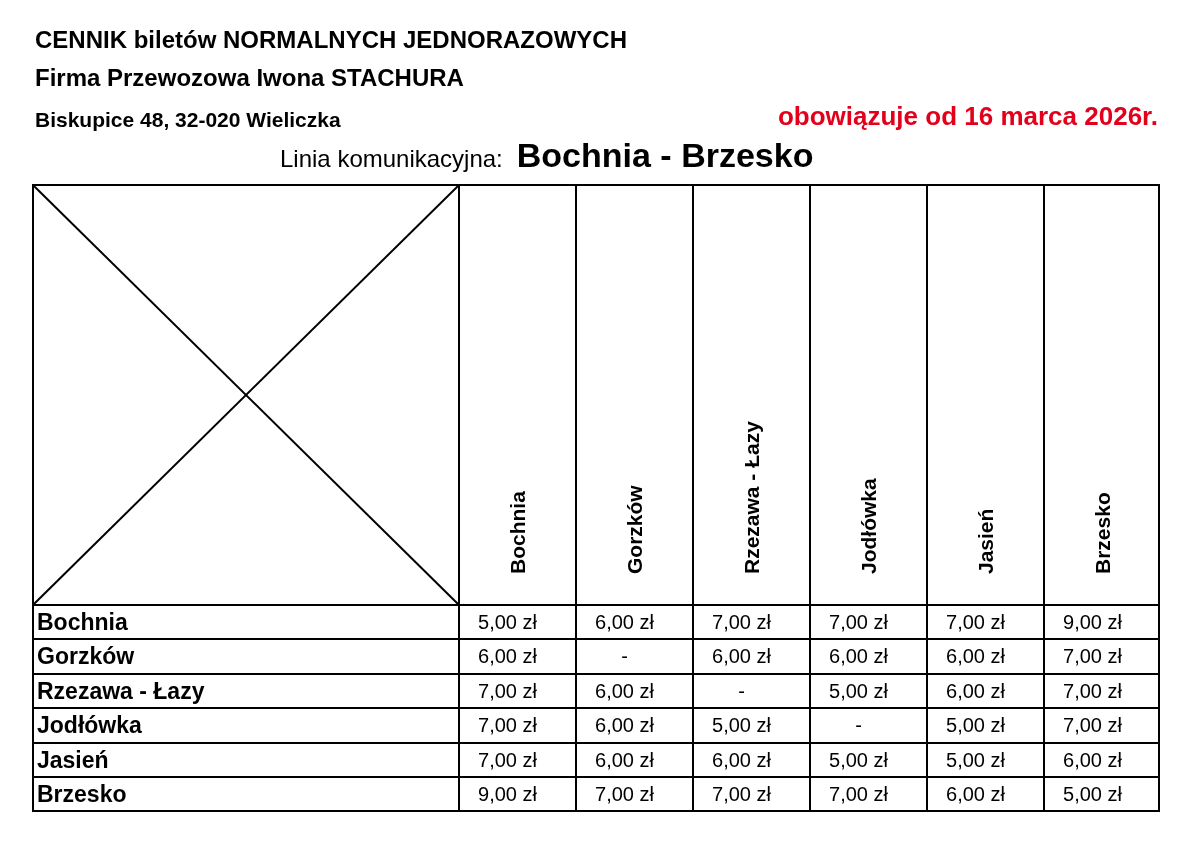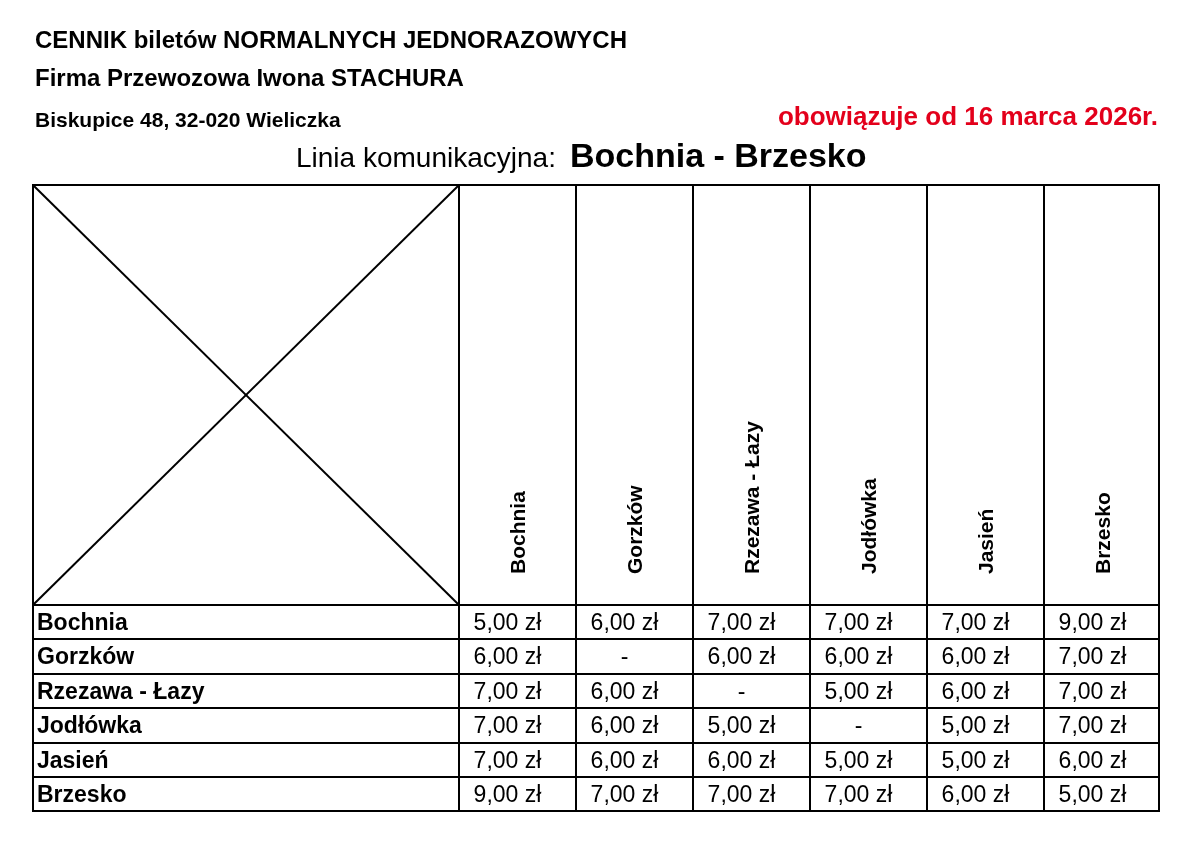--- a/index.html
+++ b/index.html
@@ -3,33 +3,33 @@
 <meta charset="utf-8">
 <style>
   html, body { margin:0; padding:0; background:#ffffff; }
   body { width:1200px; height:854px; position:relative; overflow:hidden;
          font-family:"Liberation Sans", sans-serif; color:#000; }
   .t1 { position:absolute; left:35px; top:26px; font-size:24px; font-weight:bold; }
   .t2 { position:absolute; left:35px; top:64px; font-size:24px; font-weight:bold; }
   .addr { position:absolute; left:35px; top:108px; font-size:21px;font-weight:bold; }
   .valid { position:absolute; right:42px; top:101px; font-size:26px; font-weight:bold; color:#e3001b; }
   .line { position:absolute; left:280px; top:136px; white-space:nowrap; }
-  .line .lbl { font-size:28px; vertical-align:baseline;margin-left:16px; }
+  .line .lbl { font-size:24px; vertical-align:baseline; }
   .line .route { font-size:34px; font-weight:bold; margin-left:14px; vertical-align:baseline; }
   .grid { position:absolute; left:32px; top:184px; width:1128px; height:628px;
           border:2.5px solid #000; box-sizing:border-box; }
   .vline { position:absolute; top:0; bottom:0; width:2px; background:#000; }
   .hline { position:absolute; left:0; right:0; height:2px; background:#000; }
   .xbox { position:absolute; left:0; top:0; }
   .colhead { position:absolute; top:0; height:418px; width:117px; }
   .colhead span { position:absolute; left:50%; bottom:6px; transform-origin:0 0;
                   transform:rotate(-90deg) translate(0,-50%); white-space:nowrap;
                   font-size:21px; font-weight:bold; }
   .rowlbl { position:absolute; left:3px; font-size:23px; font-weight:bold; line-height:34px; }
-  .cell { position:absolute; width:97px; text-align:center; font-size:23px; line-height:34px; }
+  .cell { position:absolute; width:97px; text-align:center; font-size:20px; line-height:34px; }
 </style>
 </head>
 <body>
 
 <div class="t1">CENNIK biletów NORMALNYCH JEDNORAZOWYCH</div>
 <div class="t2">Firma Przewozowa Iwona STACHURA</div>
 <div class="addr">Biskupice 48, 32-020 Wieliczka</div>
 <div class="valid">obowiązuje od 16 marca 2026r.</div>
 <div class="line">
   <span class="lbl">Linia komunikacyjna:</span><span class="route">Bochnia - Brzesko</span>

